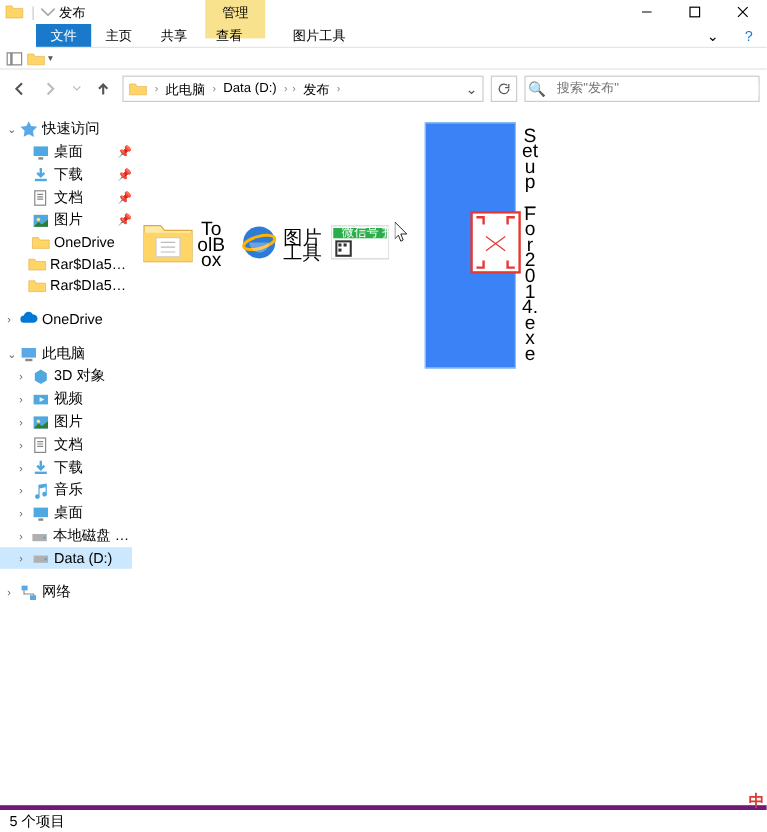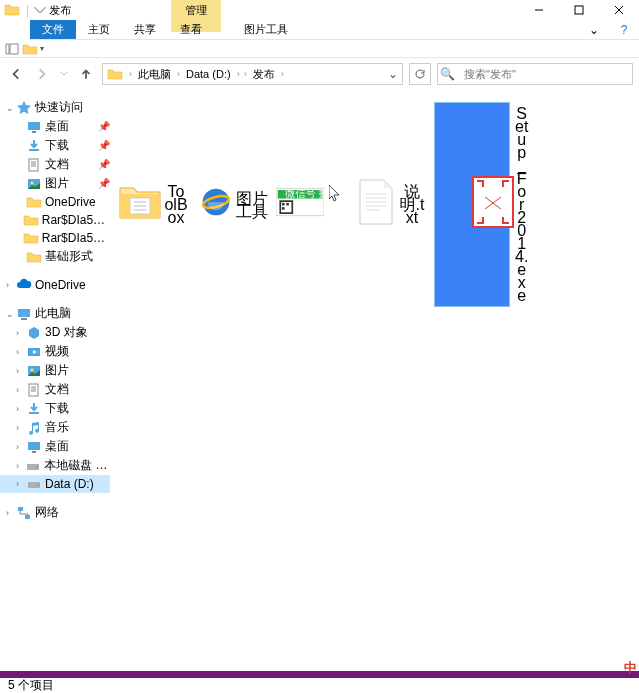--- a/index.html
+++ b/index.html
@@ -50,21 +50,21 @@
 .tree-pin { margin-left: auto; width: 12px; color: #777; font-size: 10px; }
 .tree-spacer { height: 10px; }
 
 .content-pane { flex: 1; padding: 12px 4px; display: flex; flex-wrap: wrap; align-content: flex-start; gap: 4px; position: relative; }
 .file-item { width: 76px; display: flex; flex-direction: row; align-items: center; padding: 4px 2px; cursor: pointer; }
 .file-item.sel { border: 1px solid #83C0EE; background: #3b82f6; padding-left: 36px; }
 .file-thumb { width: 48px; height: 48px; margin-bottom: 6px; display: flex; align-items: center; justify-content: center; }
 .file-label { font-size: 16px; text-align: center; line-height: 13px; word-break: break-all; }
 .cursor { position: absolute; left: 219px; top: 95px; pointer-events: none; }
 
-.statusbar { height: 22px; border-top: 7px solid #701a75; display: flex; align-items: center; padding: 0 8px; font-size: 11px; }
+.statusbar { height: 22px; border-top: 4px solid #701a75; display: flex; align-items: center; padding: 0 8px; font-size: 11px; }
 
 .folder-svg { fill: #FFD568; stroke: #E0A93E; stroke-width: .5; }
 .ime-badge { position: absolute; right: 2px; bottom: 16px; color: #d93b2f; font-size: 13px; font-weight: bold; }
 </style>
 </head>
 <body>
 
 <div class="titlebar">
   <svg class="folder-ico" viewBox="0 0 16 16">
       <path class="folder-svg" d="M1 3h5l1 2h8v8H1z"></path>
@@ -224,27 +224,20 @@
             <path class="folder-svg" d="M1 4h5l1 2h8v7H1z"></path>
           </svg>
           <span class="tree-label">Rar$DIa5448.1694</span>
         </div>
         <div class="tree-item indent1">
           <span class="tree-chev"></span>
           <svg class="tree-ico" viewBox="0 0 16 16">
             <path class="folder-svg" d="M1 4h5l1 2h8v7H1z"></path>
           </svg>
           <span class="tree-label">Rar$DIa5448.2013</span>
-        </div>
-        <div class="tree-item indent1">
-          <span class="tree-chev"></span>
-          <svg class="tree-ico" viewBox="0 0 16 16">
-            <path class="folder-svg" d="M1 4h5l1 2h8v7H1z"></path>
-          </svg>
-          <span class="tree-label">基础形式</span>
         </div>
       </div>
     <div class="tree-spacer"></div>
     <div class="tree-item">
       <span class="tree-chev">›</span>
       <svg class="tree-ico" viewBox="0 0 16 16">
           <path fill="#0078D4" d="M4 11a3 3 0 010-6 4 4 0 017.5-1A3 3 0 0112 11z"></path>
         </svg>
       <span class="tree-label">OneDrive</span>
     </div>
@@ -371,30 +364,20 @@
             <rect x="2" y="2" width="52" height="10" fill="#2AAE4A"></rect>
             <rect x="4" y="14" width="16" height="16" fill="#333"></rect>
             <rect x="6" y="16" width="12" height="12" fill="#fff"></rect>
             <rect x="7" y="17" width="3" height="3" fill="#333"></rect>
             <rect x="12" y="17" width="3" height="3" fill="#333"></rect>
             <rect x="7" y="22" width="3" height="3" fill="#333"></rect>
             <text x="36" y="10" font-size="6" fill="#fff" text-anchor="middle">微信号 扫</text>
           </svg>
         </div>
       </div>
-      <div class="file-item">
-        <div class="file-thumb">
-          <svg viewBox="0 0 40 48" width="40" height="48">
-            <path fill="#fff" stroke="#ccc" d="M4 2h24l8 8v36H4z"></path>
-            <path fill="#eee" d="M28 2v8h8"></path>
-            <path d="M10 16h20M10 20h20M10 24h20M10 28h20M10 32h14" stroke="#ddd"></path>
-          </svg>
-        </div>
-        <div class="file-label">说明.txt</div>
-      </div>
       <div class="file-item sel">
         <div class="file-thumb">
           <svg viewBox="0 0 44 54" width="44" height="54">
             <rect x="2" y="2" width="40" height="50" fill="#fff" stroke="#E53935" stroke-width="2"></rect>
             <path d="M6 6h6v6M38 6h-6v6M6 48h6v-6M38 48h-6v-6" fill="none" stroke="#E53935" stroke-width="2"></path>
             <path d="M14 22l16 12M30 22l-16 12" stroke="#E53935" stroke-width="1"></path>
           </svg>
         </div>
         <div class="file-label">Setup_For2014.exe</div>
       </div>

